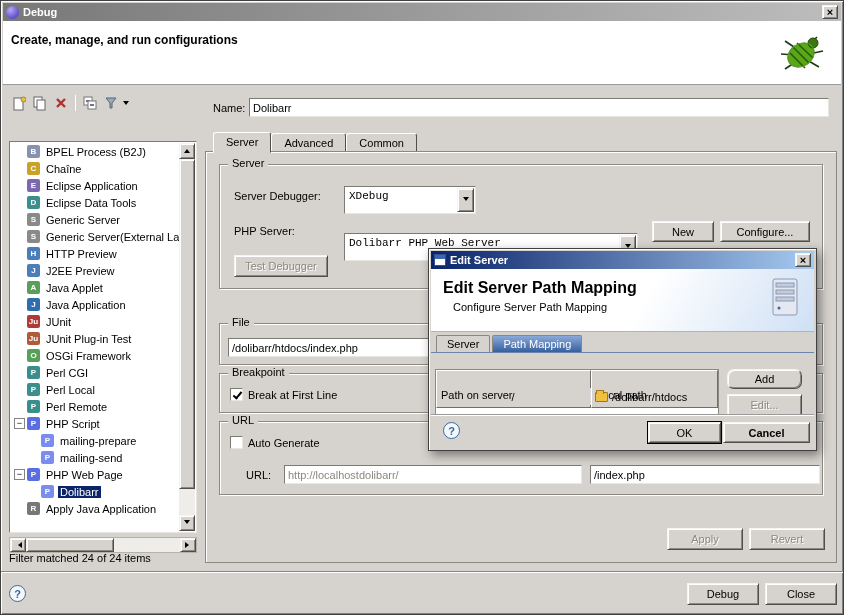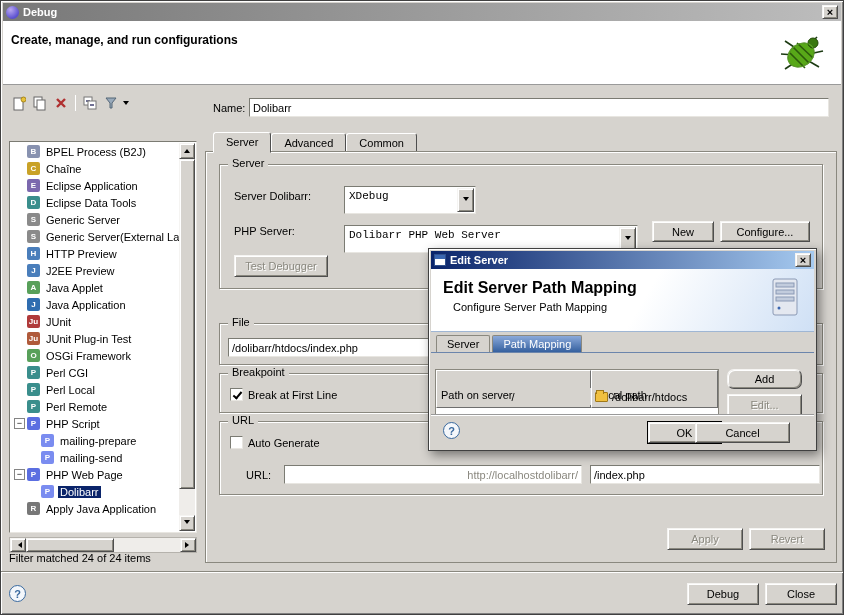--- a/index.html
+++ b/index.html
@@ -9,21 +9,21 @@
        box-shadow:inset 1px 1px 0 #fff, inset -1px -1px 0 #808080;overflow:hidden;}
 
   
   .btn{background:#d6d3ce;border:1px solid;border-color:#f5f4f2 #4e4e4e #4e4e4e #f5f4f2;
        box-shadow:inset 1px 1px 0 #fff, inset -1px -1px 0 #8a887f;
        display:flex;align-items:center;justify-content:center;cursor:default;font-size:11px;}
   .btn.default{outline:1px solid #000;}
   .disabled{color:#8a887f;text-shadow:1px 1px 0 #fff;}
   .sunken{background:#fff;border:1px solid;border-color:#7b7b73 #e8e6e1 #e8e6e1 #7b7b73;}
   input{font-family:"Liberation Sans","DejaVu Sans",sans-serif;font-size:11px;border:none;outline:none;background:transparent;width:100%;height:100%;padding:1px 3px;}
-  input.gray{color:#8a887f;text-align:right;}
+  input.gray{color:#8a887f;}
   .groupbox{position:absolute;border:1px solid #8a887f;box-shadow:inset 1px 1px 0 #fff,1px 1px 0 #fff;}
   .gtitle{position:absolute;top:-8px;left:8px;background:#d6d3ce;padding:0 4px;}
   .cb{width:13px;height:13px;background:#fff;border:1px solid;border-color:#7b7b73 #e8e6e1 #e8e6e1 #7b7b73;position:relative;flex:none;}
   .cb.checked::after{content:"";position:absolute;left:2px;top:3px;width:7px;height:3px;
        border-left:2px solid #000;border-bottom:2px solid #000;transform:rotate(-50deg);}
   .arrow-d{width:0;height:0;border:3px solid transparent;border-top:4px solid #000;margin-top:3px;}
   .arrow-u{width:0;height:0;border:3px solid transparent;border-bottom:4px solid #000;margin-bottom:3px;}
   .arrow-l{width:0;height:0;border:3px solid transparent;border-right:4px solid #000;margin-right:3px;}
   .arrow-r{width:0;height:0;border:3px solid transparent;border-left:4px solid #000;margin-left:3px;}
   .combo{position:relative;height:28px;font-family:Liberation Mono, monospace;}
@@ -122,21 +122,21 @@
   .tc{padding:1px 4px;display:flex;align-items:center;gap:4px;overflow:hidden;white-space:nowrap;}
   .tc.c1{width:155px;border-right:1px solid #d9d9d9;justify-content:center;}
   .tc.c2{width:127px;}
   .folder{width:13px;height:10px;background:#f0c040;border:1px solid #a07818;border-radius:1px;position:relative;flex:none;}
   .folder::before{content:"";position:absolute;left:0;top:-3px;width:6px;height:3px;background:#f0c040;border:1px solid #a07818;border-bottom:none;}
   #add-btn{position:absolute;left:296px;top:15px;width:75px;height:20px;border-radius:7px;}
   #edit-btn{position:absolute;left:296px;top:40px;width:75px;height:22px;}
   .dbottom{position:absolute;left:2px;top:165px;right:2px;bottom:2px;border-top:1px solid #9a9a9a;box-shadow:inset 0 1px 0 #fff;}
   #dlg-help{position:absolute;left:12px;top:7px;}
   #ok-btn{position:absolute;right:93px;top:7px;width:73px;height:21px;}
-  #cancel-btn{position:absolute;right:24px;top:7px;width:95px;height:21px;}
+  #cancel-btn{position:absolute;right:4px;top:7px;width:87px;height:21px;font-weight:bold;}
 </style>
 </head>
 <body>
 
 <div id="win">
 
   <div class="titlebar">
     <span class="appicon"></span>
     <span class="ttext">Debug</span>
     <span class="btn xbtn">×</span>
@@ -367,29 +367,29 @@
     <div class="mtabs">
       <div class="mtab active">Server</div>
       <div class="mtab">Advanced</div>
       <div class="mtab">Common</div>
     </div>
 
     <div class="tabpanel"></div>
 
     <div class="groupbox" id="grp-server">
       <span class="gtitle">Server</span>
-      <span class="flabel" style="left:14px;top:25px;">Server Dolibarr:</span>
+      <span class="flabel" style="left:14px;top:25px;">Server Debugger:</span>
       <div class="combo sunken" style="position:absolute;left:124px;top:21px;width:132px;">
         <span class="cval">XDebug</span>
         <span class="btn cdrop">
             <span class="arrow-d" style="margin-top:0;"></span>
           </span>
       </div>
       <span class="flabel" style="left:14px;top:60px;">PHP Server:</span>
-      <div class="combo sunken" style="position:absolute;left:124px;top:60px;width:294px;">
+      <div class="combo sunken" style="position:absolute;left:124px;top:68px;width:294px;">
         <span class="cval">Dolibarr PHP Web Server</span>
         <span class="btn cdrop">
             <span class="arrow-d" style="margin-top:0;"></span>
           </span>
       </div>
       <span class="btn" style="position:absolute;left:432px;top:56px;width:62px;height:21px;">New</span>
       <span class="btn" style="position:absolute;left:500px;top:56px;width:90px;height:21px;">Configure...</span>
       <span class="btn disabled" style="position:absolute;left:14px;top:90px;width:94px;height:22px;">Test Debugger</span>
     </div>
 

